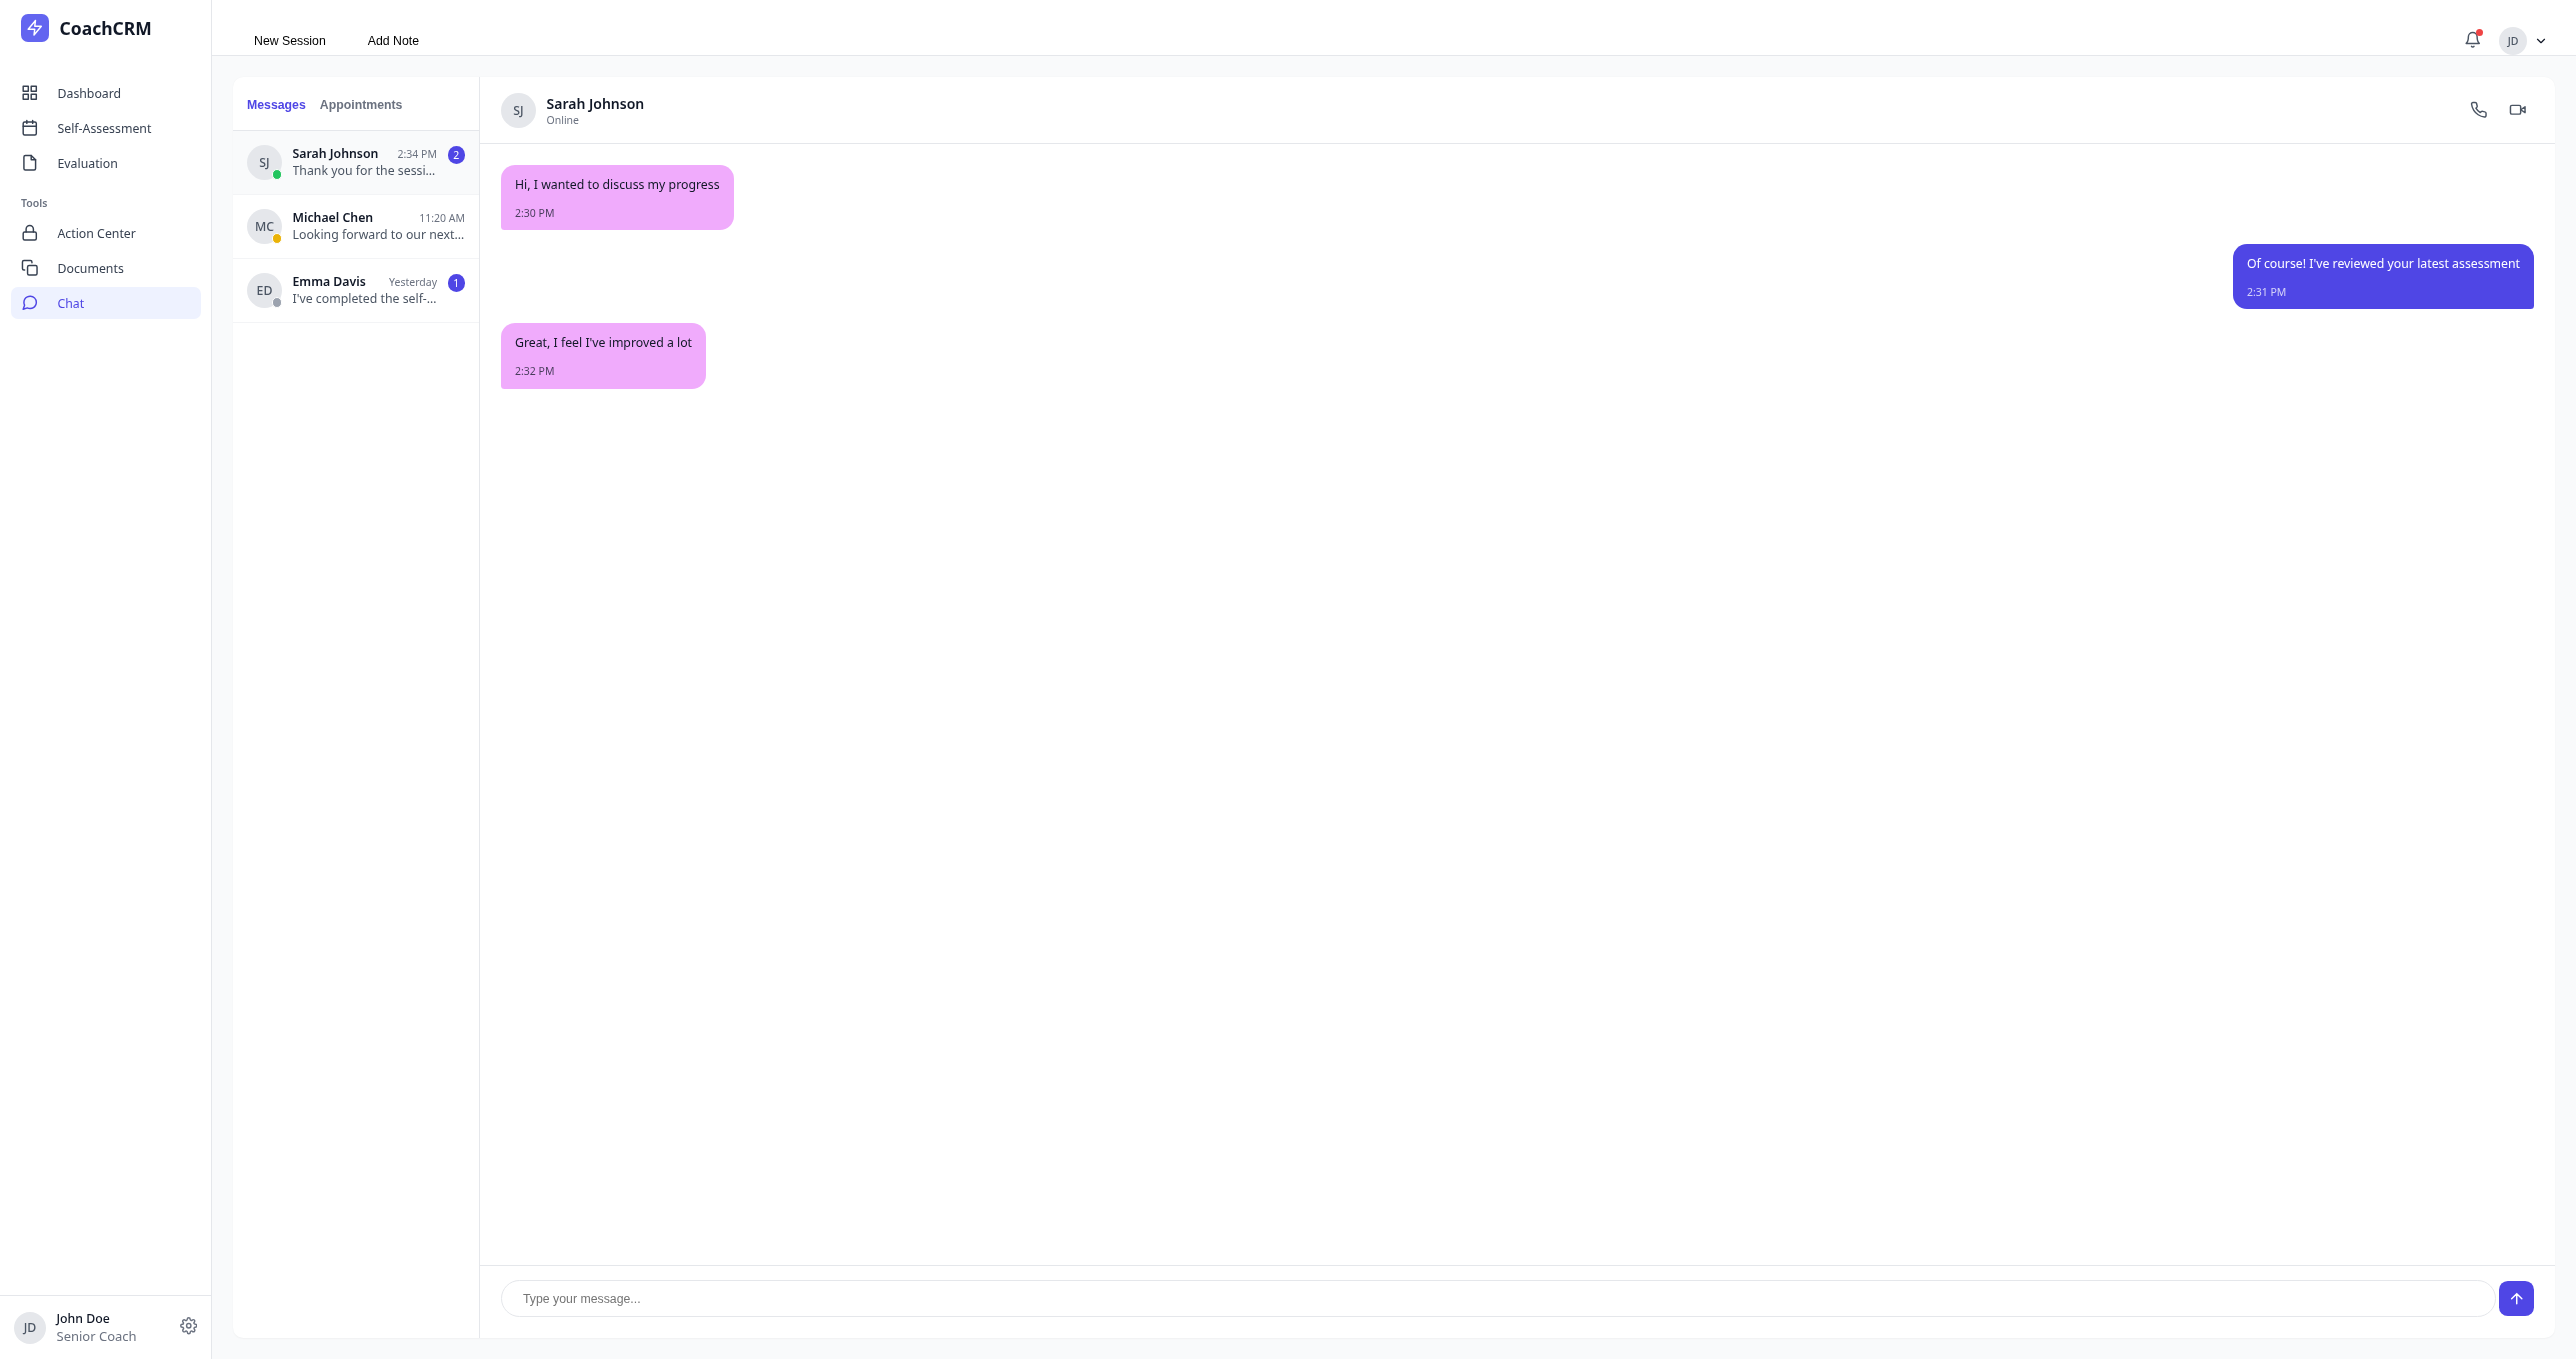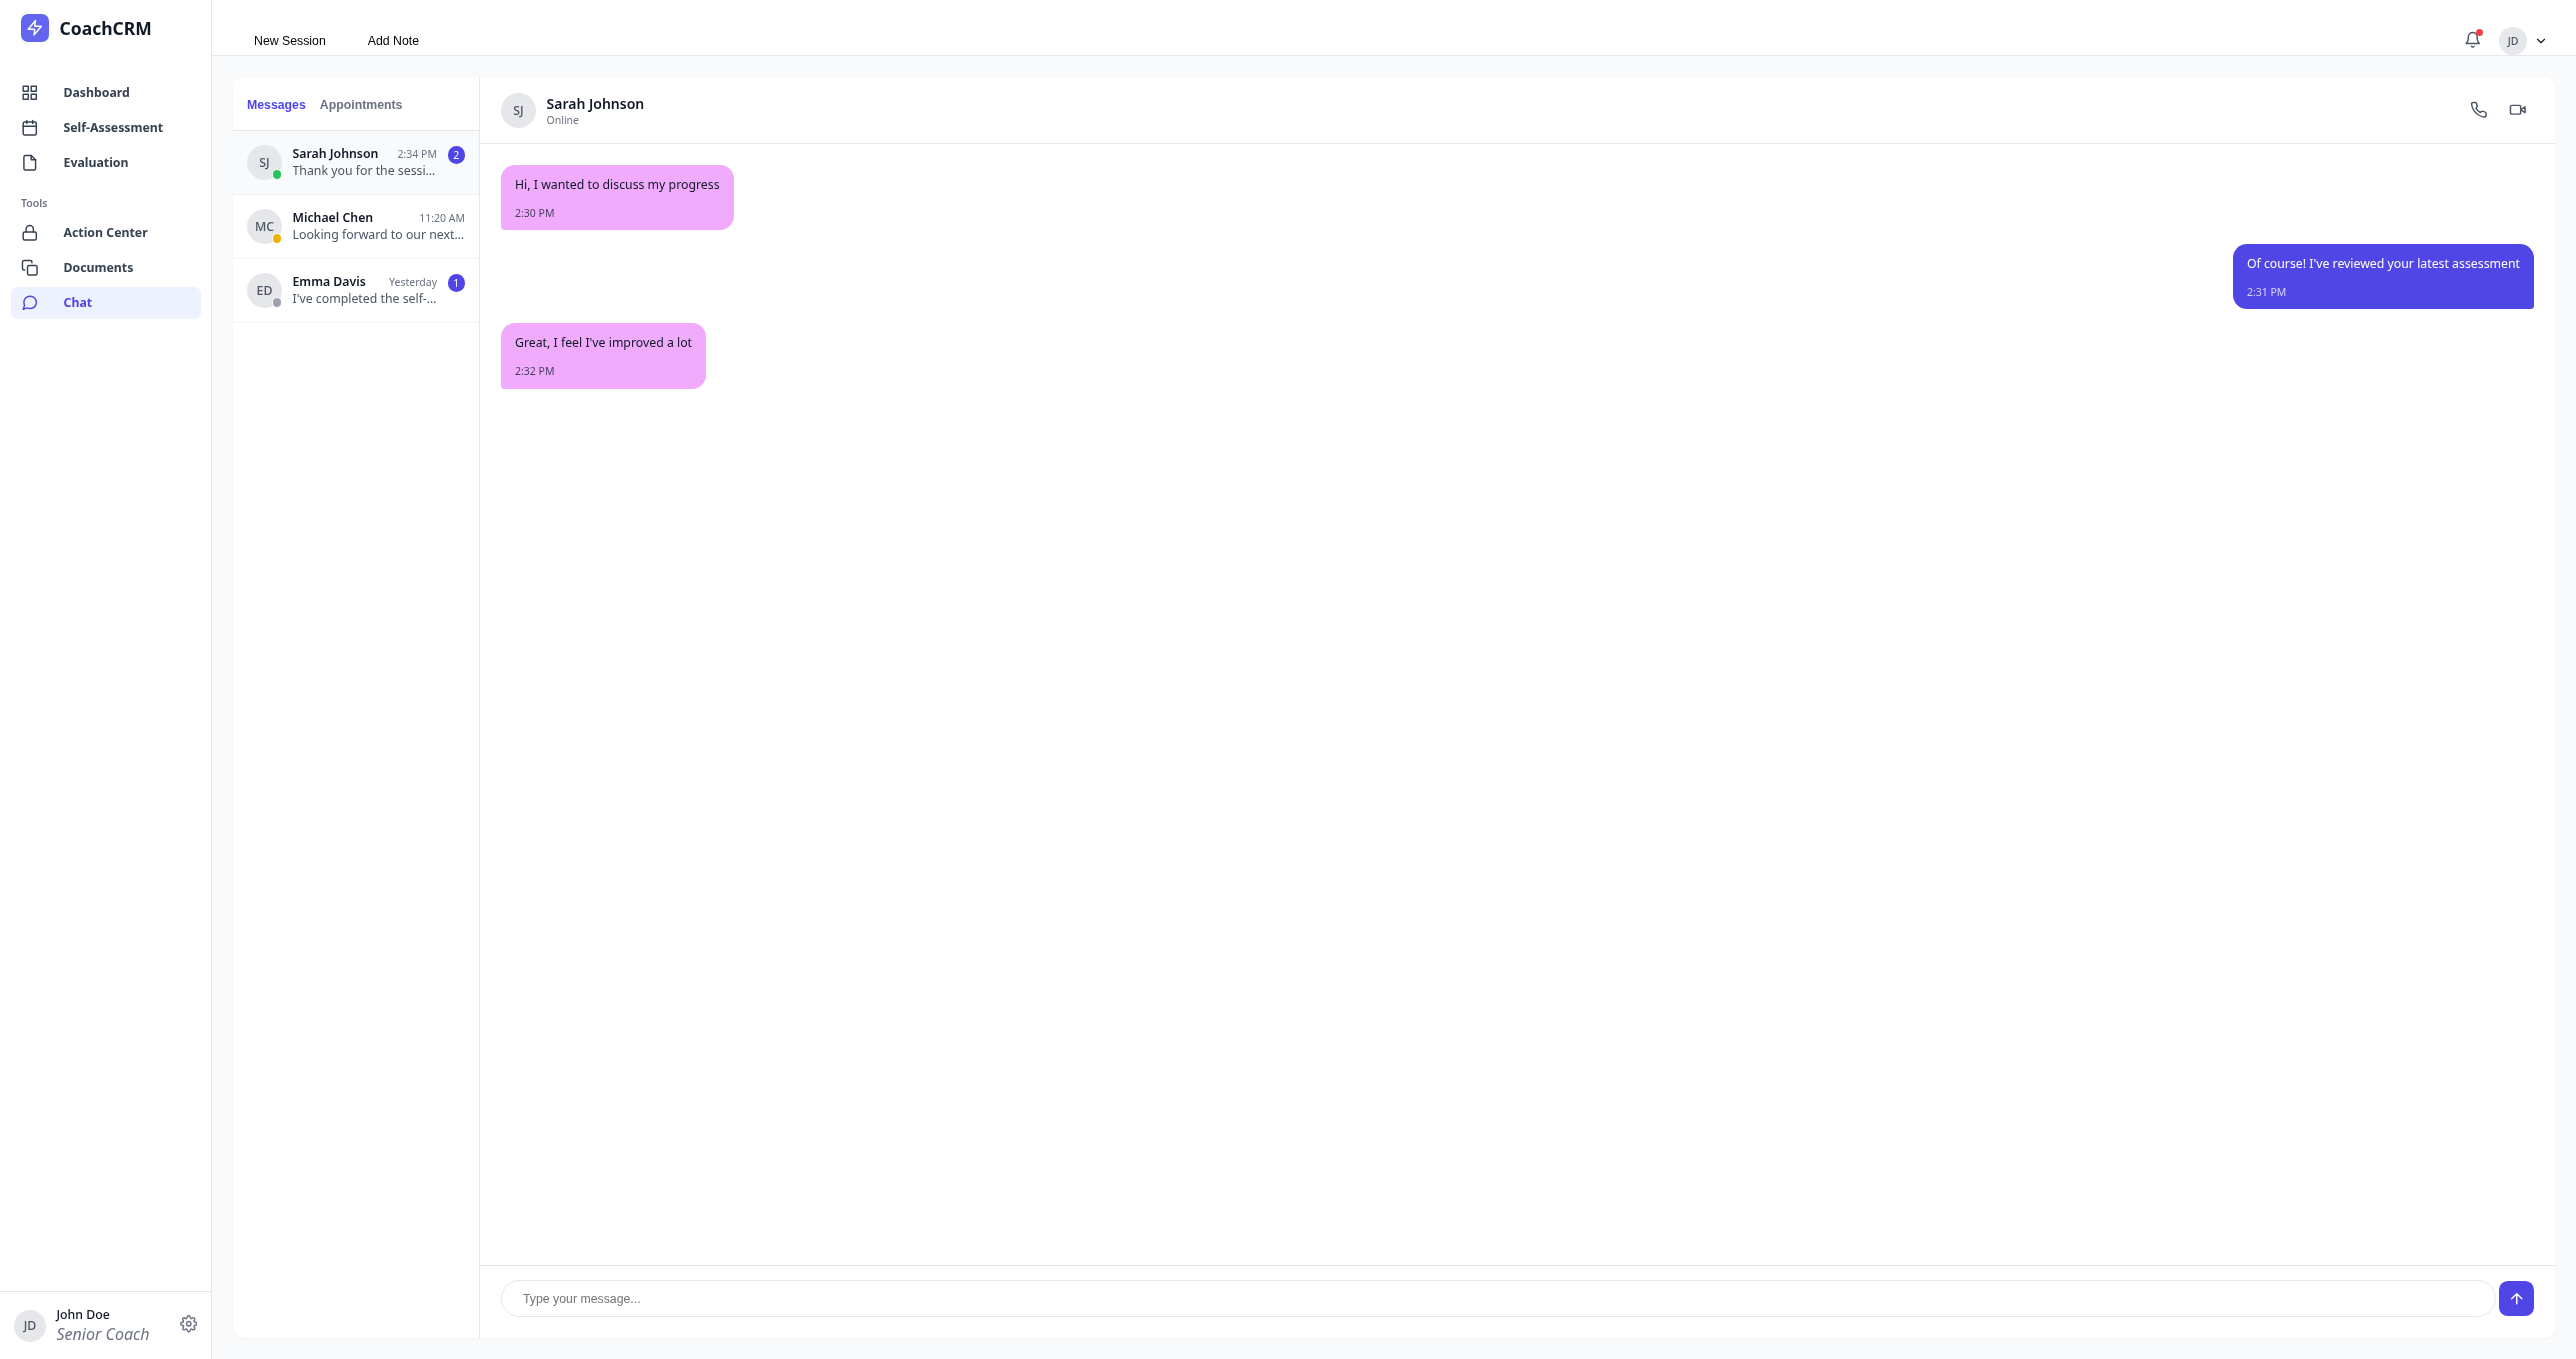--- a/index.html
+++ b/index.html
@@ -40,25 +40,25 @@
   .logo-box svg { stroke: #fff; }
   .brand-name { font-size: 17.5px; font-weight: 700; }
 
   .nav {
     padding: 21px 10.5px 0 10.5px;
     flex: 1;
     overflow-y: auto;
   }
   .nav-item {
     display: flex;
-    align-items: center;
-    gap: 25px;
+    align-items: flex-end;
+    gap: 19px;
     padding: 7px 10.5px;
     border-radius: 7px;
-    font-weight: 700;
+    font-weight: 400;
     color: #374151;
     cursor: pointer;
     margin-bottom: 3.5px;
   }
   .nav-item.active { background: #eef2ff; color: #4f46e5; }
   .nav-item svg { width: 17.5px; height: 17.5px; }
   .nav-item.active svg { stroke: #4f46e5; }
   .nav-label {
     padding: 14px 10.5px 7px 10.5px;
     font-size: 10.5px;
@@ -80,21 +80,21 @@
     background: #e5e7eb;
     color: #4b5563;
     font-weight: 500;
     display: flex;
     align-items: center;
     justify-content: center;
     font-size: 12.3px;
   }
   .user-info { flex: 1; }
   .user-name { font-weight: 500; }
-  .user-role { font-size: 16px; color: #6b7280; font-style: italic; }
+  .user-role { font-size: 13px; color: #6b7280; }
   .gear-btn {
     color: #6b7280;
     cursor: pointer;
     background: none; border: none;
   }
 
   
   .main { flex: 1; display: flex; flex-direction: column; background:#f9fafb; }
 
   .topbar {

